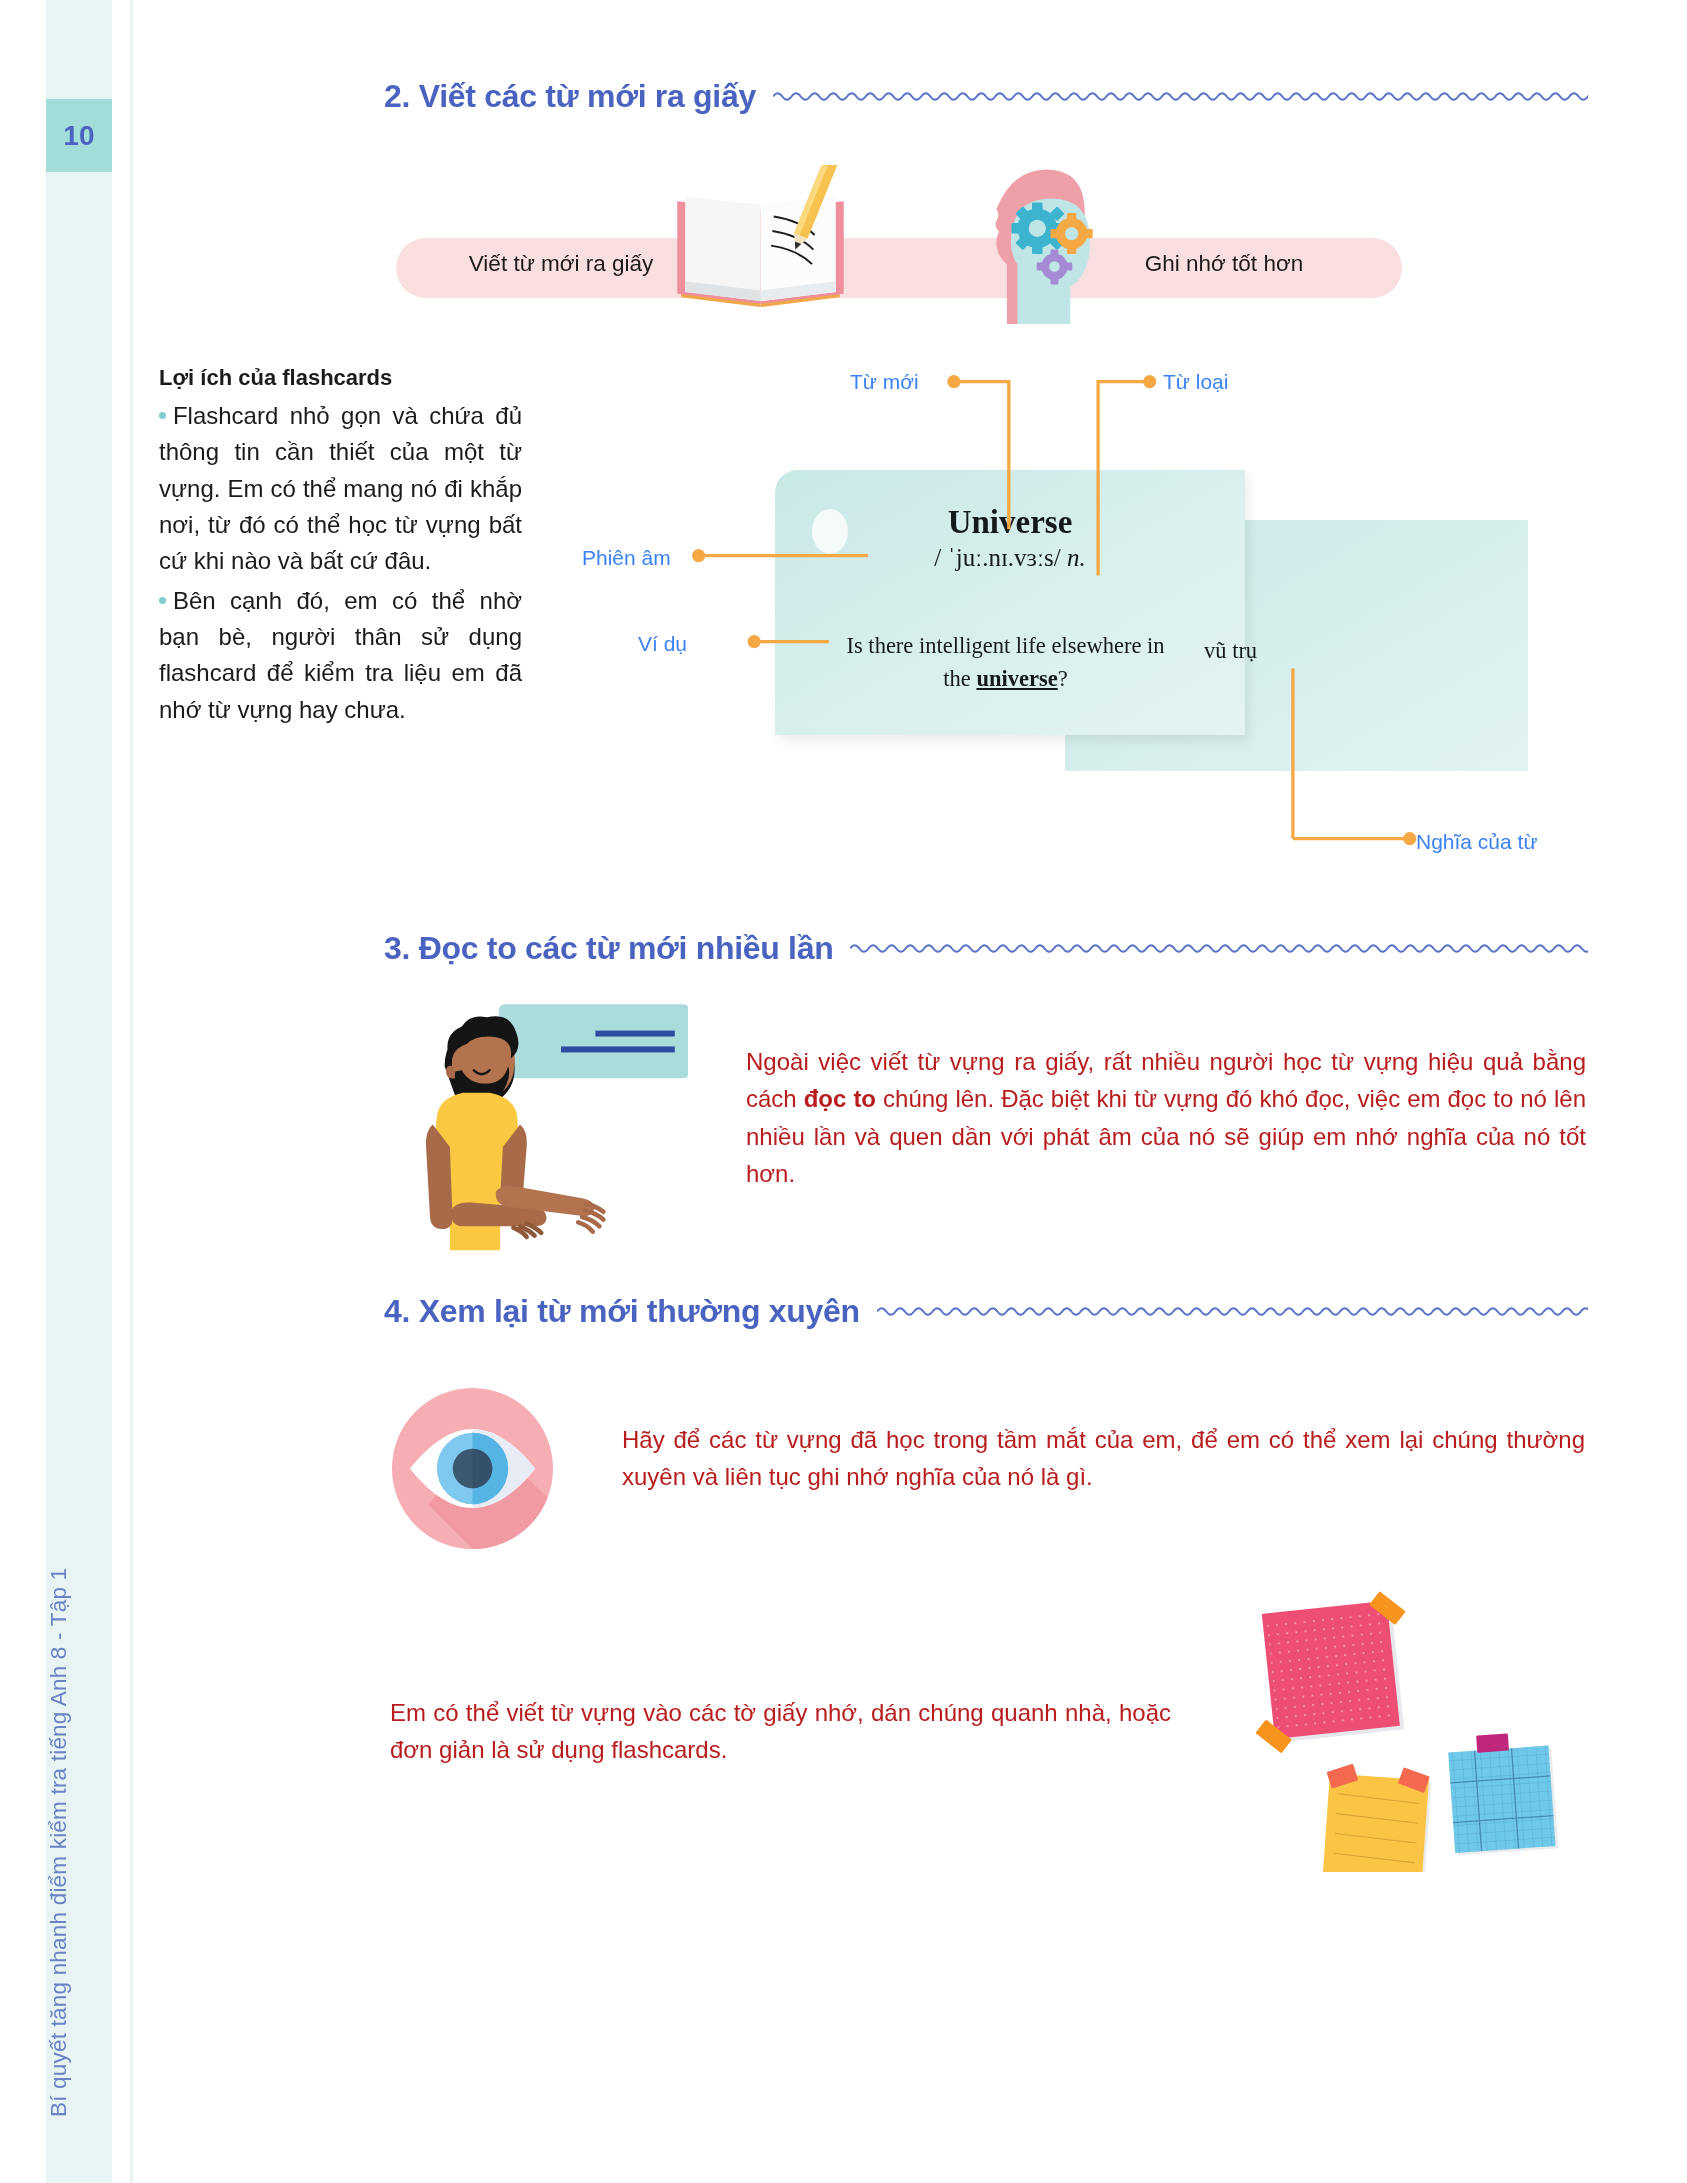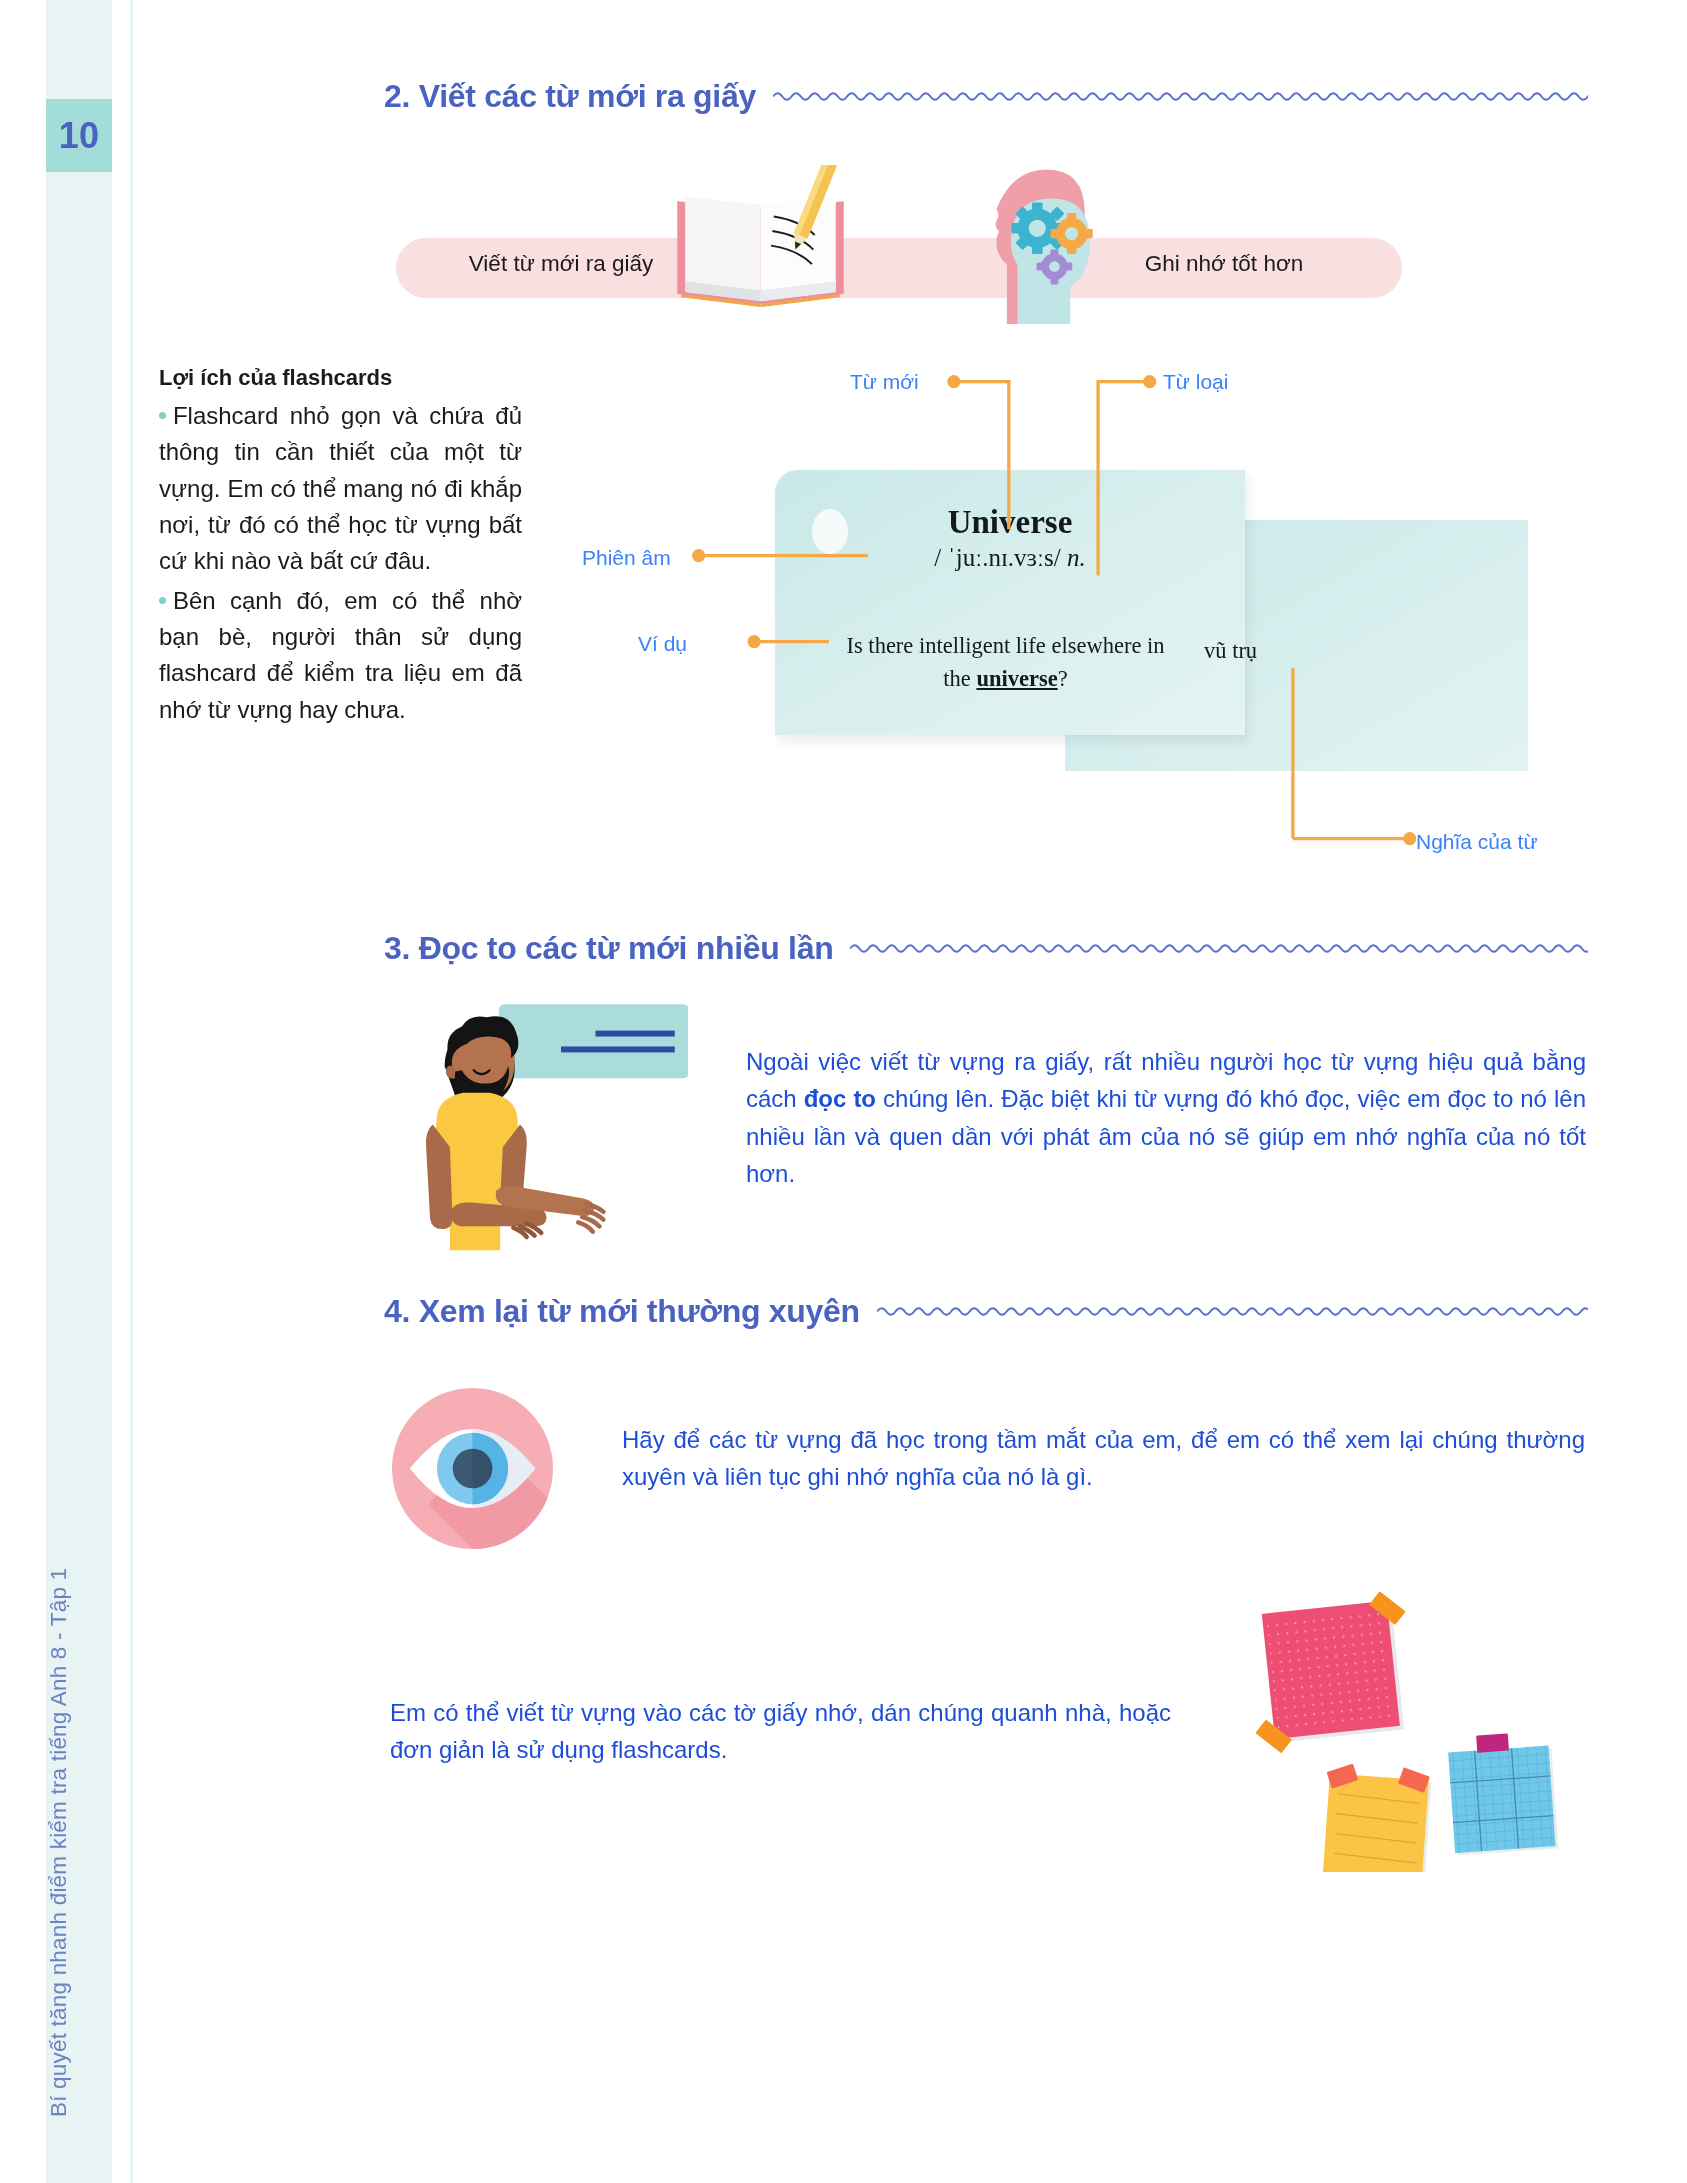--- a/index.html
+++ b/index.html
@@ -32,21 +32,21 @@
   .page-number-box {
     position: absolute;
     left: 46px; top: 99px;
     width: 66px; height: 73px;
     background: #a3ddd9;
     display: flex;
     align-items: center;
     justify-content: center;
   }
   .page-number-box span {
-    font-size: 36px;
+    font-size: 28px;
     font-weight: 700;
     color: #4a63c0;
     letter-spacing: 0.3px;
   }
   .spine-text {
     position: absolute;
     left: 46px;
     top: 1257px;
     width: 66px;
     height: 860px;
@@ -209,21 +209,21 @@
     white-space: nowrap;
   }
   .leader { position: absolute; }
 
   
   .person-art { position: absolute; left: 397px; top: 992px; width: 291px; height: 265px; }
   .body-para {
     position: absolute;
     font-size: 24px;
     line-height: 1.56;
-    color: #1d4ed8;
+    color: #b91c1c;
     text-align: justify;
   }
   .body-para b { font-weight: 700; }
 
   
   .eye-art { position: absolute; left: 390px; top: 1386px; width: 165px; height: 165px; }
   .notes-art { position: absolute; left: 1224px; top: 1581px; width: 344px; height: 291px; }
 </style>
 </head>
 <body>

